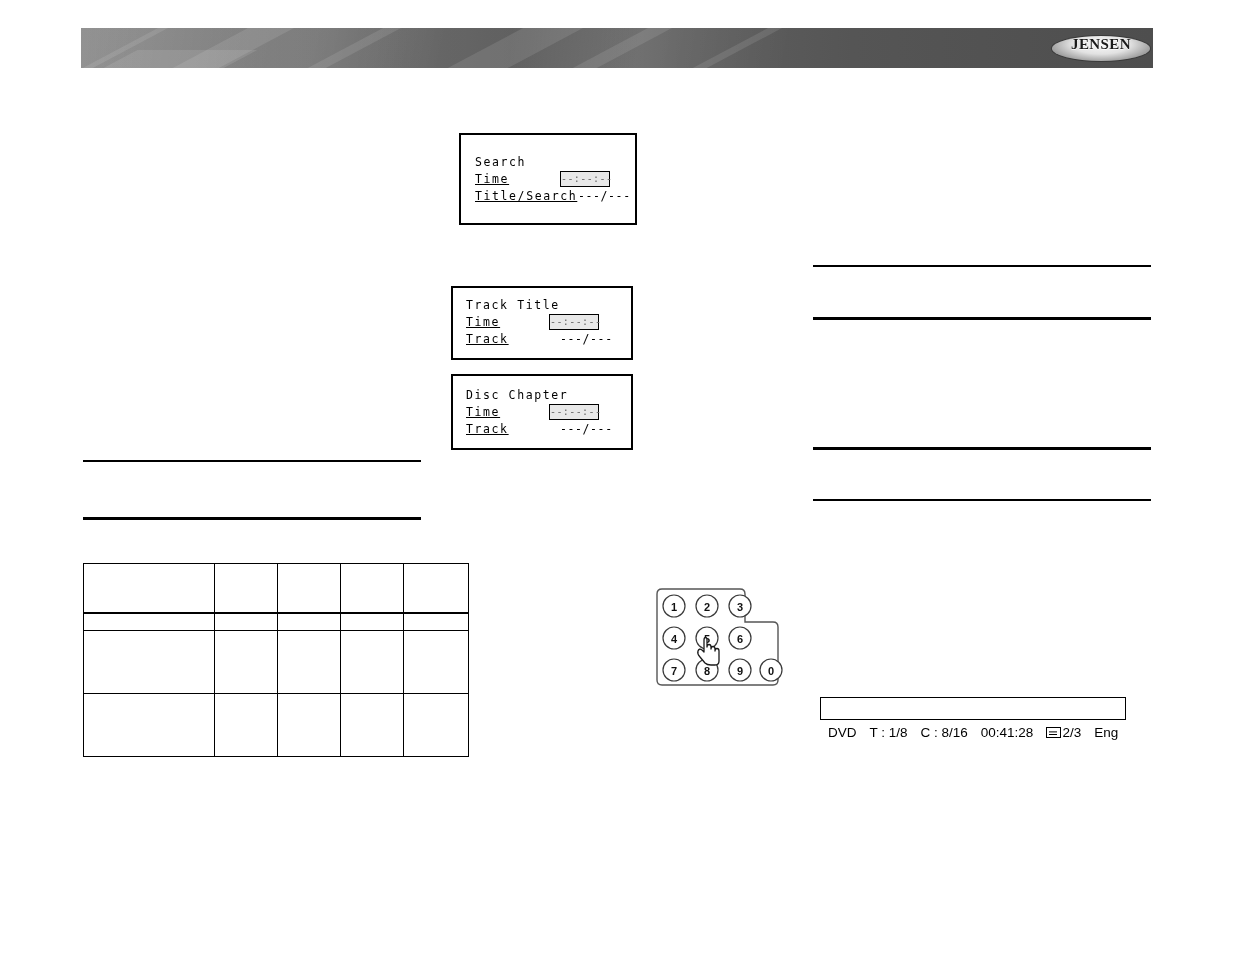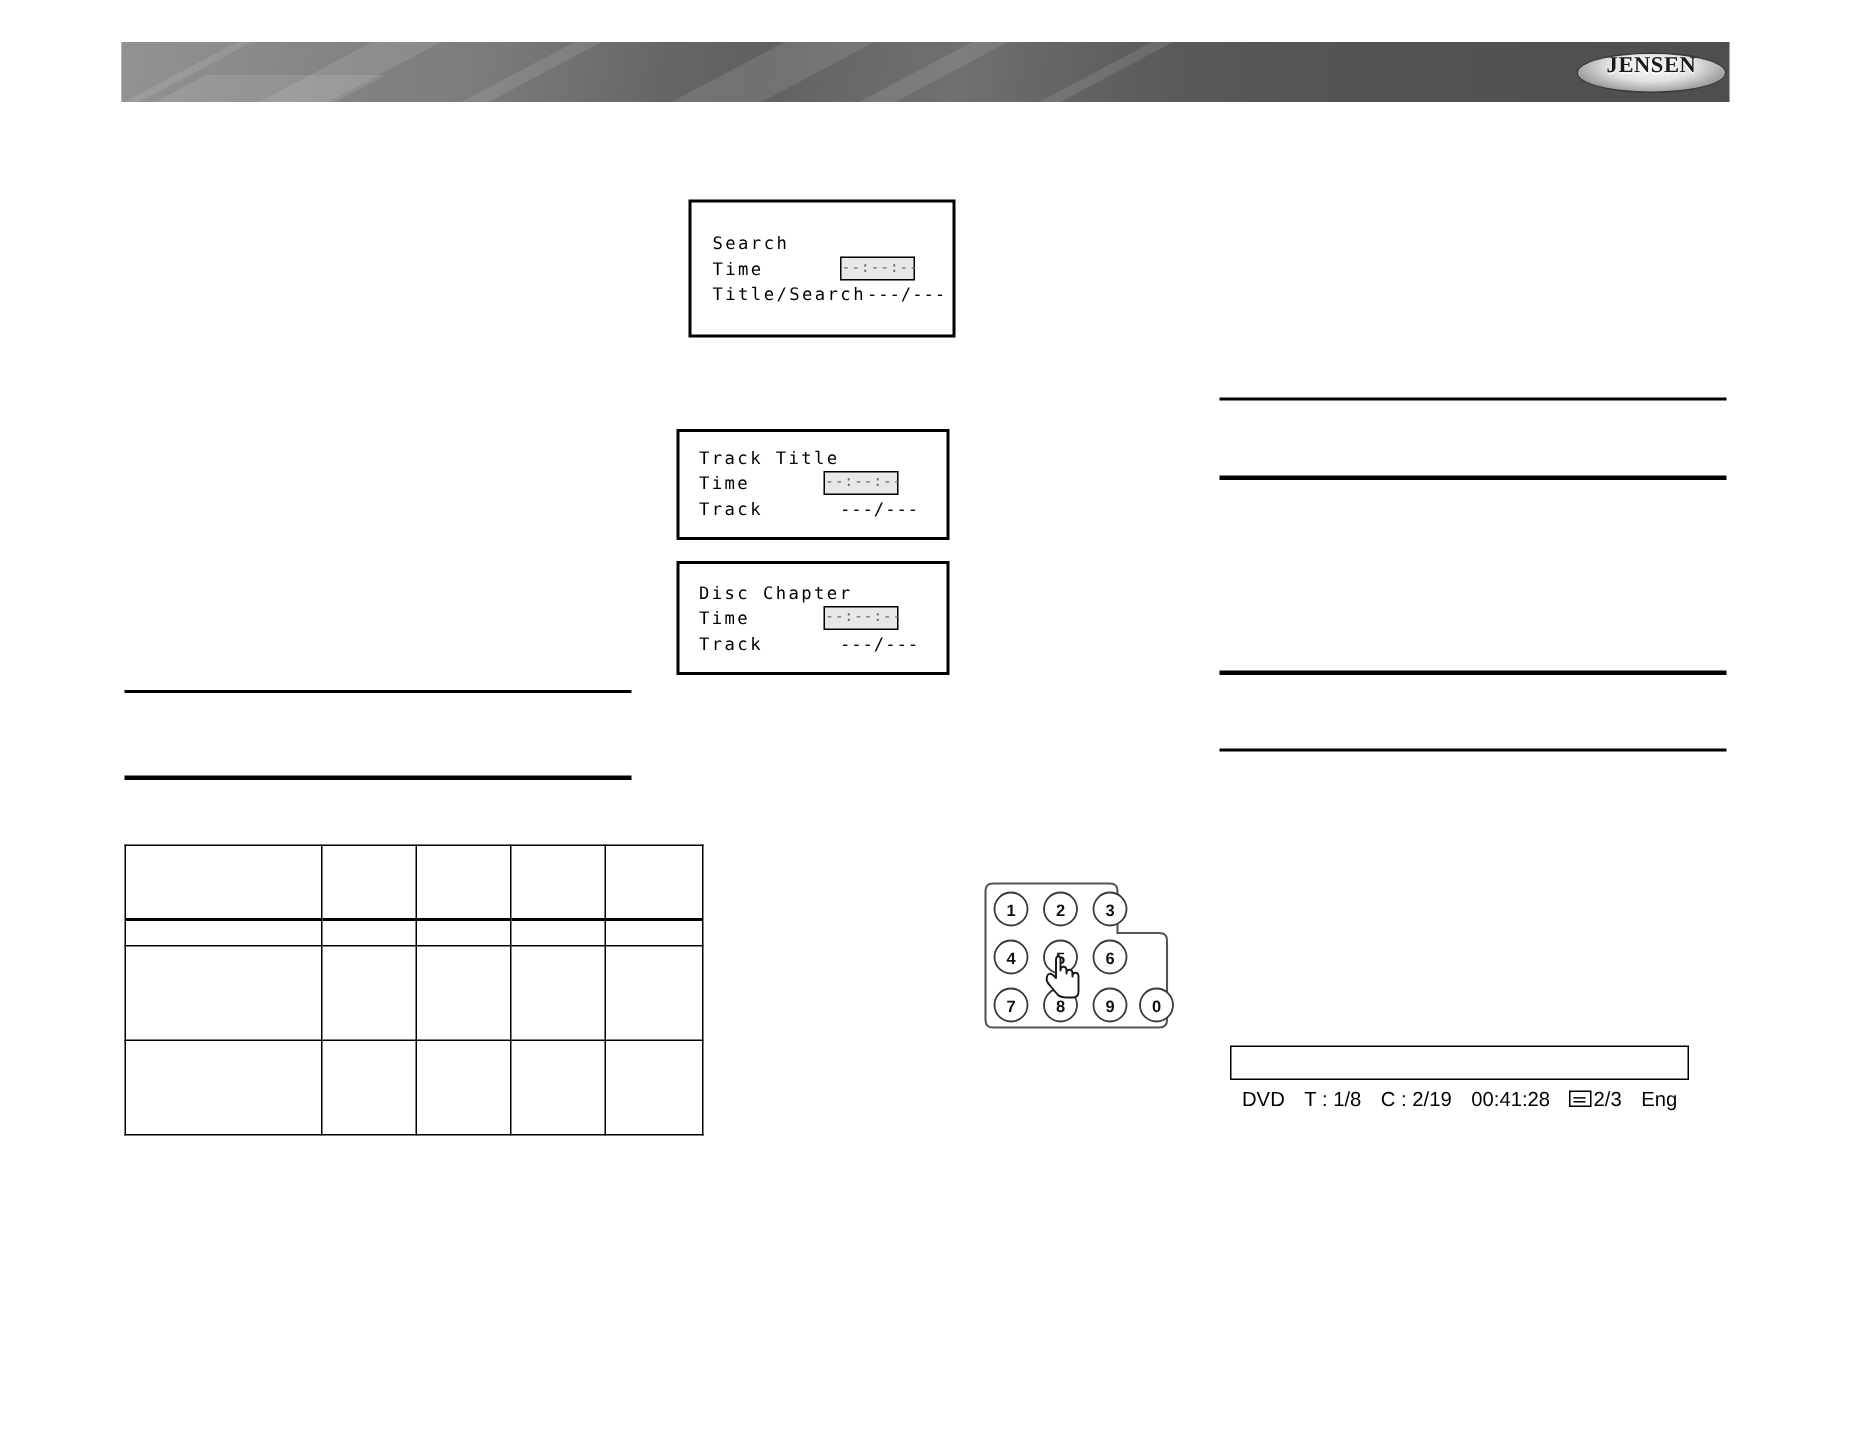--- a/index.html
+++ b/index.html
@@ -76,20 +76,21 @@
   }
   .osd-title {
     position: absolute;
     letter-spacing: 1.6px;
     white-space: nowrap;
   }
   .osd-label {
     position: absolute;
     letter-spacing: 1.6px;
     white-space: nowrap;
+    text-decoration: underline;
   }
   .osd-value {
     position: absolute;
     letter-spacing: 0.6px;
     white-space: nowrap;
   }
   .osd-field {
     position: absolute;
     border: 1.5px solid #000000;
     background: #e8e8e8;
@@ -339,20 +340,20 @@
                L 19 11 Q 19 8.5 17 8.5 Q 15 8.5 15 11
                L 15 9 Q 15 6.5 13 6.5 Q 11 6.5 11 9
                L 11 2 Q 11 -0.5 9.5 -0.5 Q 8 -0.5 8 2 Z" fill="#ffffff" stroke="#1a1a1a" stroke-width="1.3" stroke-linejoin="round"></path>
     </g>
   </svg>
 </div>
 
 <div id="status-bar">
   <span class="seg">DVD</span>
   <span class="seg">T : 1/8</span>
-  <span class="seg">C : 2/19</span>
+  <span class="seg">C : 8/16</span>
   <span class="seg">00:41:28</span>
   <span class="seg seg-sub">
     <span class="sub-icon"></span>
     <span>2/3</span>
   </span>
   <span class="seg">Eng</span>
 </div>
 
 </body></html>

